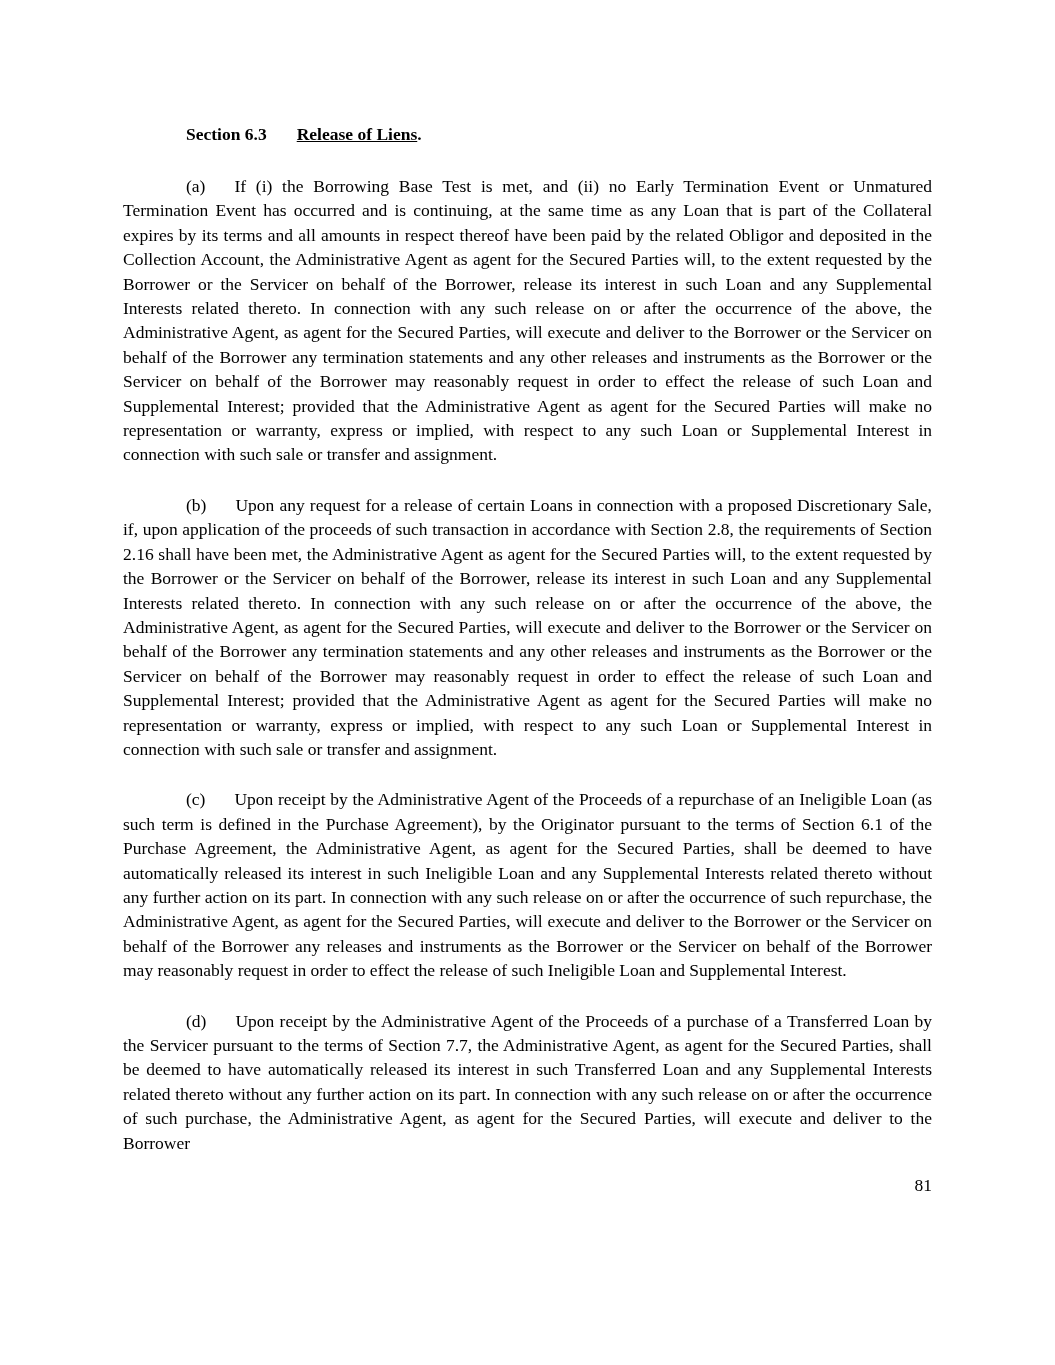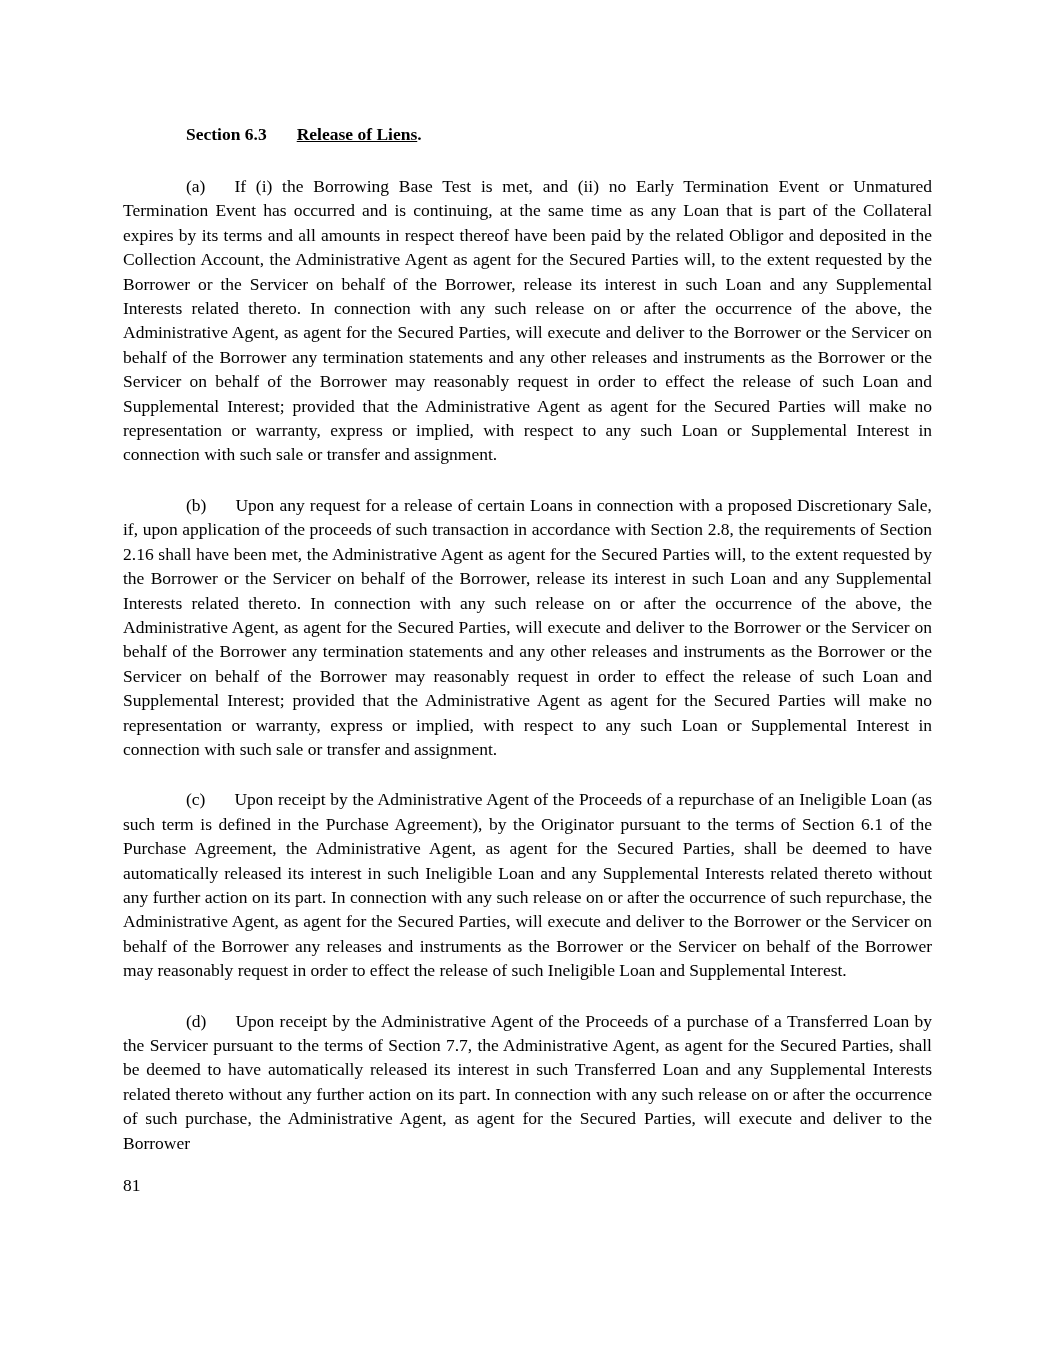--- a/index.html
+++ b/index.html
@@ -39,21 +39,21 @@
     text-indent: 63px;
     margin: 0 0 26px 0;
   }
   .para .marker {
     padding-right: 29px;
   }
   .u {
   }
   .page-number {
     font-size: 17.5px;
-    text-align: left;
+    text-align: right;
     margin-top: -6px;
   }
 </style>
 </head>
 <body>
 
 <div class="page">
 
   <h1 class="heading">
     <span>Section 6.3</span><span class="heading-title">Release of Liens</span><span>.</span>

